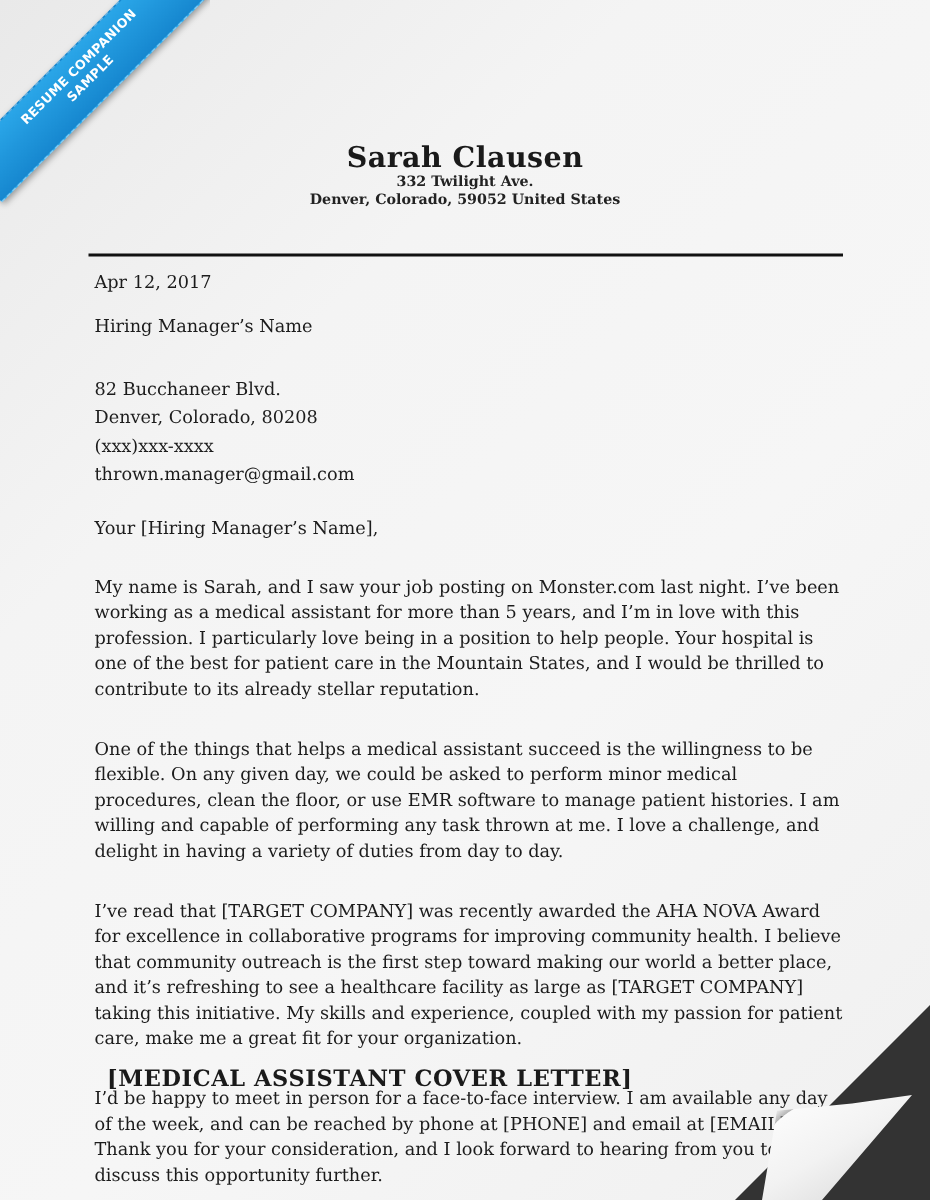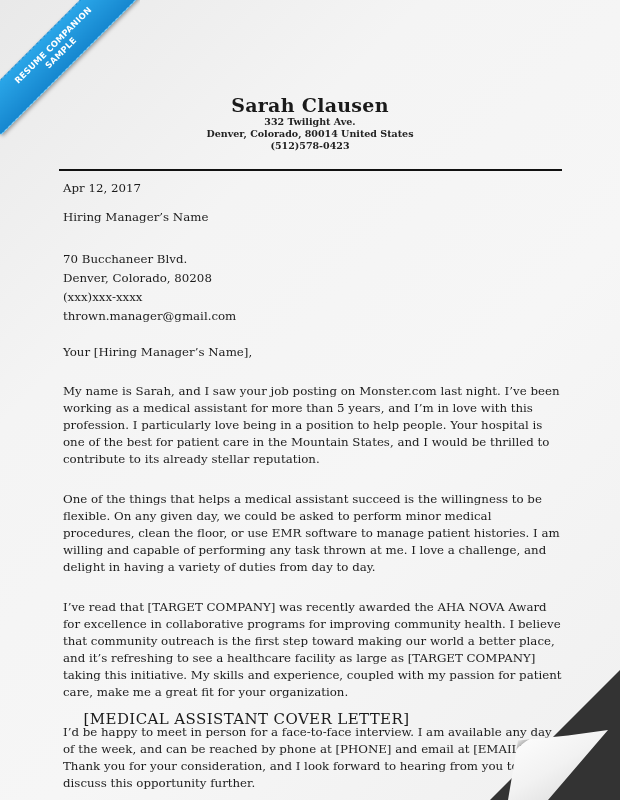--- a/index.html
+++ b/index.html
@@ -53,51 +53,50 @@
     .body {
       position: absolute; left: 59px; top: 176px; width: 510px;
       font-size: 11.8px; line-height: 17px; color: #1c1c1c;
     }
     .body p { margin: 4px; }
     .gap-s { height: 9px; }
     .gap-m { height: 13px; }
     .gap-l { height: 15px; }
     .footer-title {
       position: absolute; left: 0; top: 710px; width: 493px; text-align: center;
-      font-size: 15px; font-weight: normal; letter-spacing: 0.4px;
+      font-size: 15px; font-weight: bold; letter-spacing: 0.4px;
     }
   </style>
 </head>
 <body>
 
 <div class="page"></div>
 
 <div class="ribbon-wrap">
   <div class="ribbon">
     <span>RESUME COMPANION</span>
     <span>SAMPLE</span>
   </div>
 </div>
 
 <div class="header">
   <div class="name">Sarah Clausen</div>
   <div class="hline">332 Twilight Ave.</div>
-  <div class="hline">Denver, Colorado, 80014 United States</div>
-  <div class="hline">(512)578-0423</div>
+  <div class="hline">Denver, Colorado, 59052 United States</div>
 </div>
 
 <div class="rule"></div>
 
 <div class="body">
   <p>Apr 12, 2017</p>
   <div class="gap-s" style="height:4px"></div>
   <p>Hiring Manager’s Name</p>
   <div class="gap-m" style="height:18px"></div>
   <div style="line-height:15px">
-    <p>70 Bucchaneer Blvd.</p>
+    <p>82 Bucchaneer Blvd.</p>
     <p>Denver, Colorado, 80208</p>
     <p>(xxx)xxx-xxxx</p>
     <p>thrown.manager@gmail.com</p>
   </div>
   <div class="gap-l" style="height:12px"></div>
   <p>Your [Hiring Manager’s Name],</p>
   <div class="gap-l" style="height:14px"></div>
   <p>My name is Sarah, and I saw your job posting on Monster.com last night. I’ve been working as a medical assistant for more than 5 years, and I’m in love with this profession. I particularly love being in a position to help people. Your hospital is one of the best for patient care in the Mountain States, and I would be thrilled to contribute to its already stellar reputation.</p>
   <div class="gap-l"></div>
   <p>One of the things that helps a medical assistant succeed is the willingness to be flexible. On any given day, we could be asked to perform minor medical procedures, clean the floor, or use EMR software to manage patient histories. I am willing and capable of performing any task thrown at me. I love a challenge, and delight in having a variety of duties from day to day.</p>

